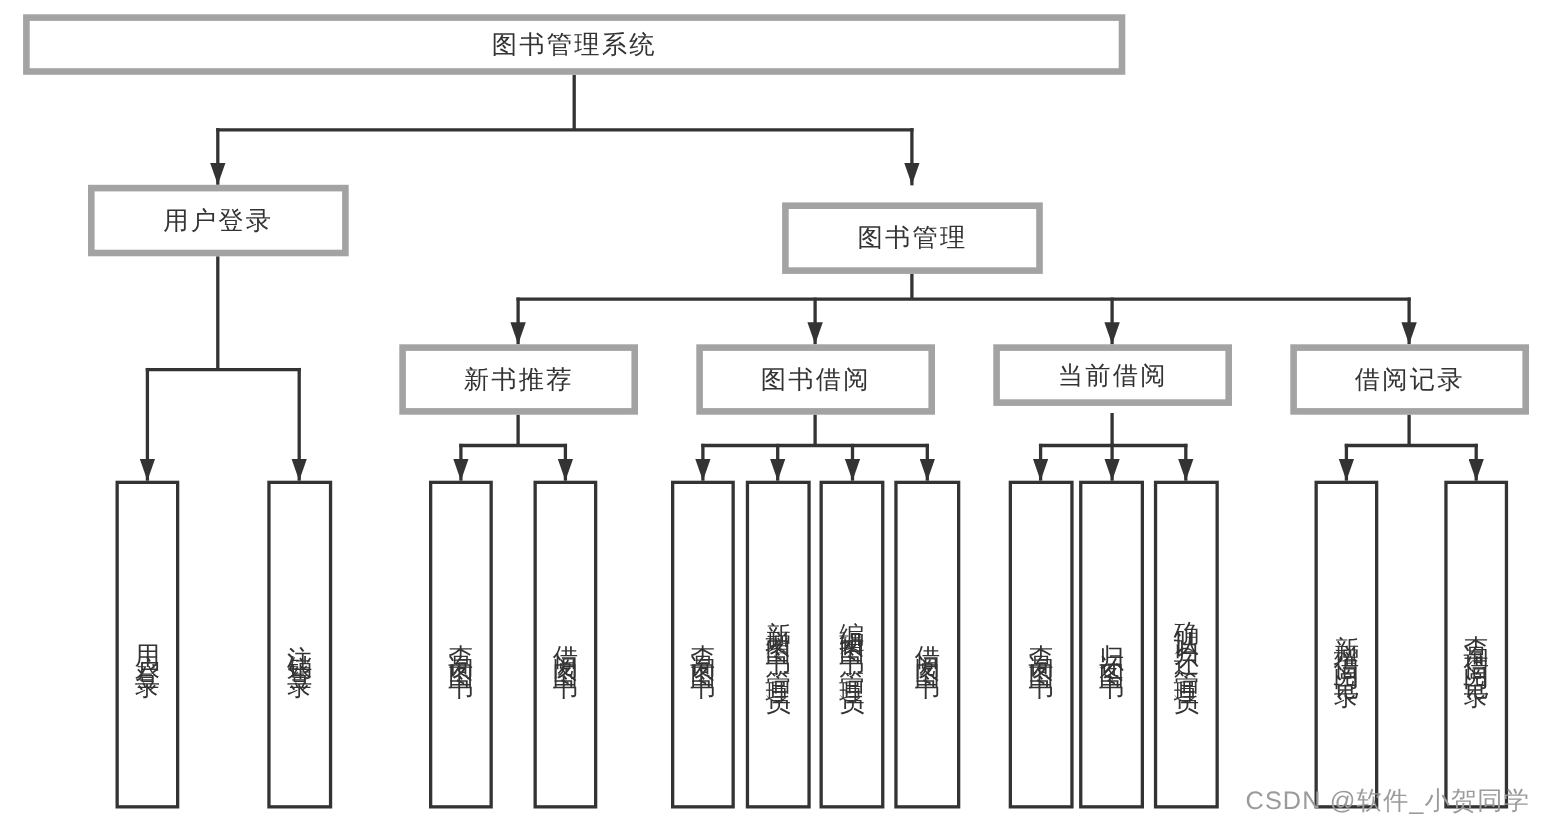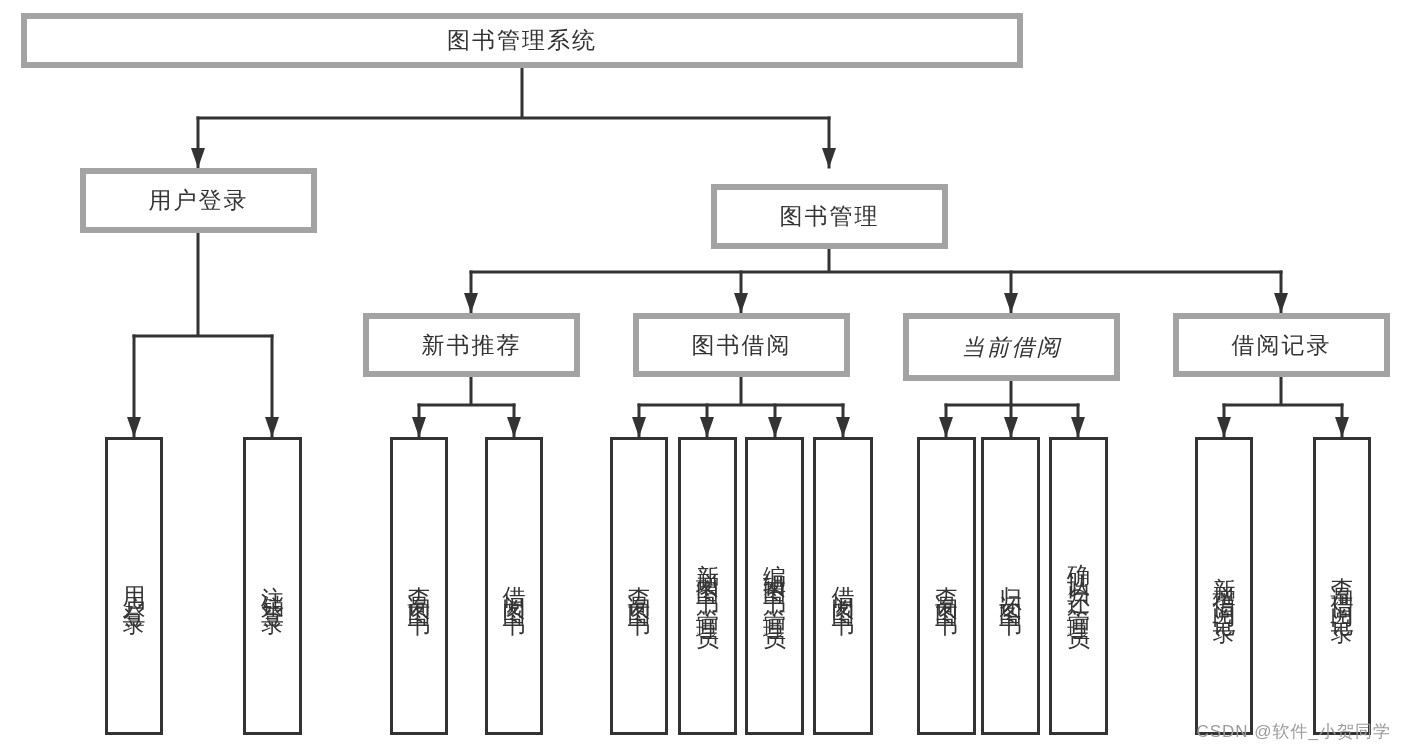--- a/index.html
+++ b/index.html
@@ -19,21 +19,21 @@
   .vbox{
     border:3px solid #333333;
   }
   .vtext{
     writing-mode:vertical-rl;text-orientation:mixed;
     font-size:23px;line-height:1;letter-spacing:9px;
     max-height:288px;white-space:nowrap;
   }
   .watermark{
     position:absolute;right:14px;bottom:4px;z-index:5;
-    font-size:17px;color:#9b9b9b;letter-spacing:1px;
+    font-size:23px;color:#9b9b9b;letter-spacing:1px;
   }
 </style>
 </head>
 <body>
 
 <div class="canvas">
 
   <svg class="wires" width="1405" height="747" viewBox="0 0 1405 747" xmlns="http://www.w3.org/2000/svg">
     <defs>
       <marker id="arrow" viewBox="0 0 20 14" refX="19" refY="7" markerWidth="20" markerHeight="14" markerUnits="userSpaceOnUse" orient="auto">
@@ -77,21 +77,21 @@
     <line class="ln" marker-end="url(#arrow)" x1="1342" y1="405" x2="1342" y2="436"></line>
   </svg>
 
   <div class="box hbox" style="left:21px;top:13px;width:1002px;height:55px;">图书管理系统</div>
 
   <div class="box hbox" style="left:80px;top:168px;width:237px;height:65px;">用户登录</div>
   <div class="box hbox" style="left:711px;top:168px;width:237px;height:65px;margin-top:16px;">图书管理</div>
 
   <div class="box hbox" style="left:363px;top:313px;width:217px;height:64px;">新书推荐</div>
   <div class="box hbox" style="left:633px;top:313px;width:217px;height:64px;text-align:right;">图书借阅</div>
-  <div class="box hbox" style="left:903px;top:313px;width:217px;height:68px;font-style:italic;">当前借阅</div>
+  <div class="box hbox" style="left:903px;top:313px;width:217px;height:56px;">当前借阅</div>
   <div class="box hbox" style="left:1173px;top:313px;width:217px;height:64px;">借阅记录</div>
 
   <div class="box vbox" style="left:105px;top:437px;width:58px;height:298px;">
     <span class="vtext">用户登录</span>
   </div>
   <div class="box vbox" style="left:243px;top:437px;width:59px;height:298px;">
     <span class="vtext">注销登录</span>
   </div>
 
   <div class="box vbox" style="left:390px;top:437px;width:58px;height:298px;">

